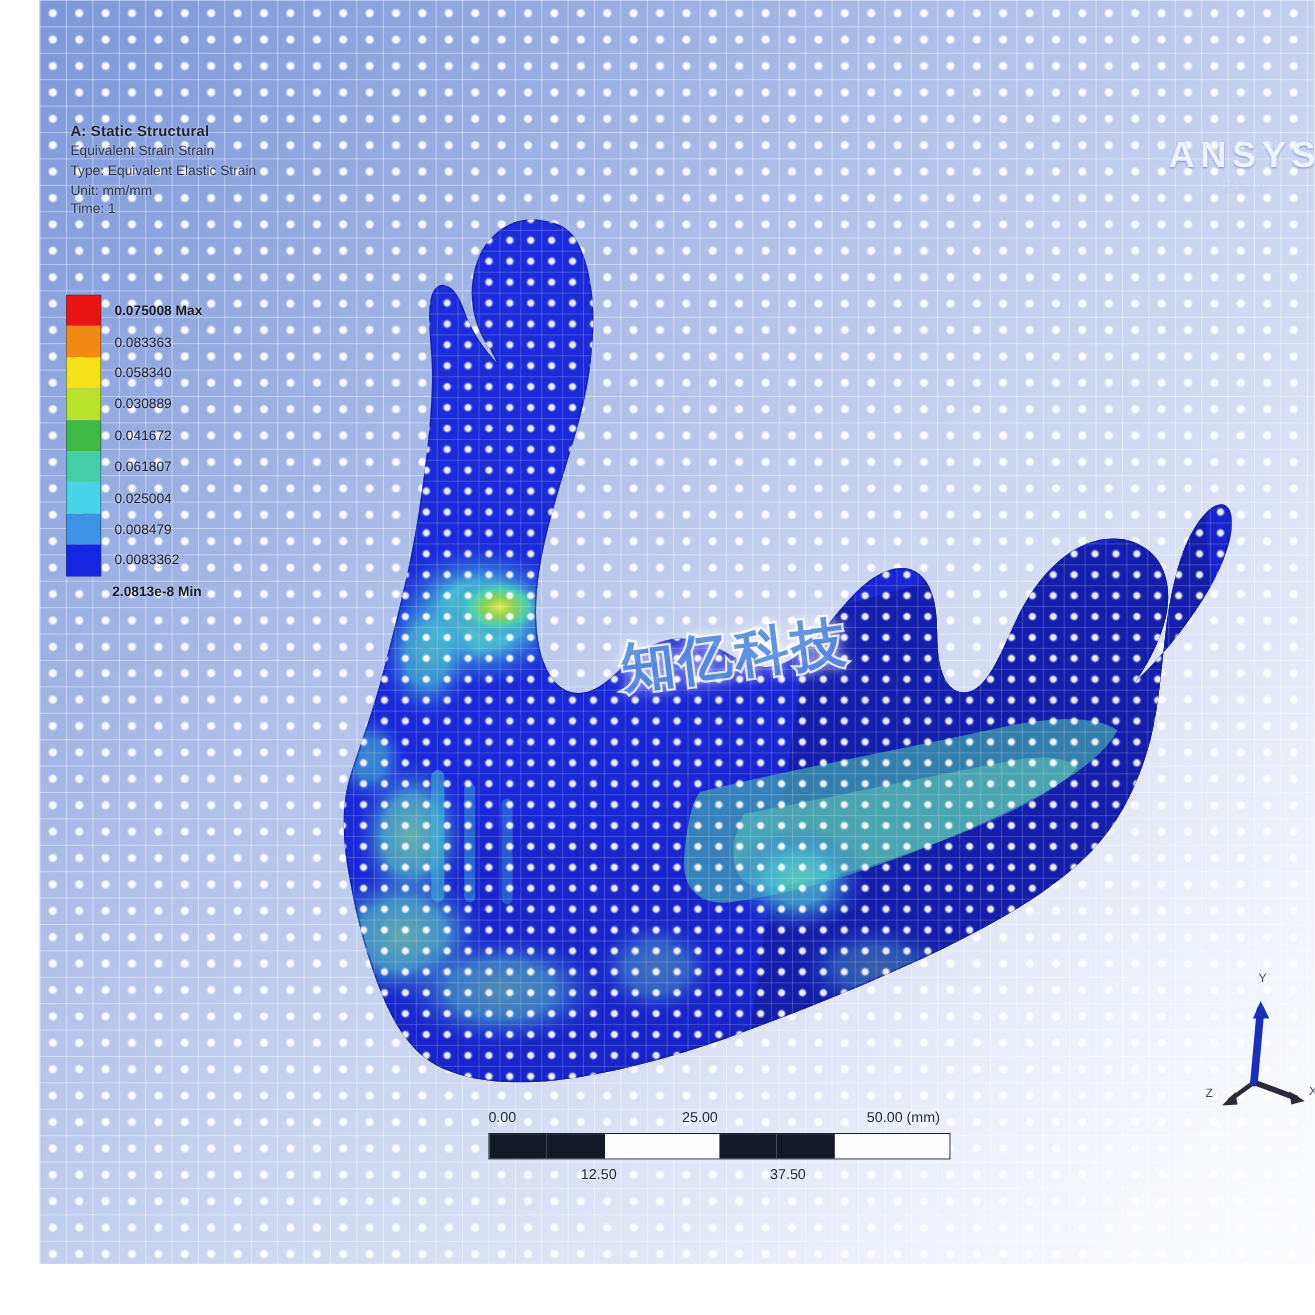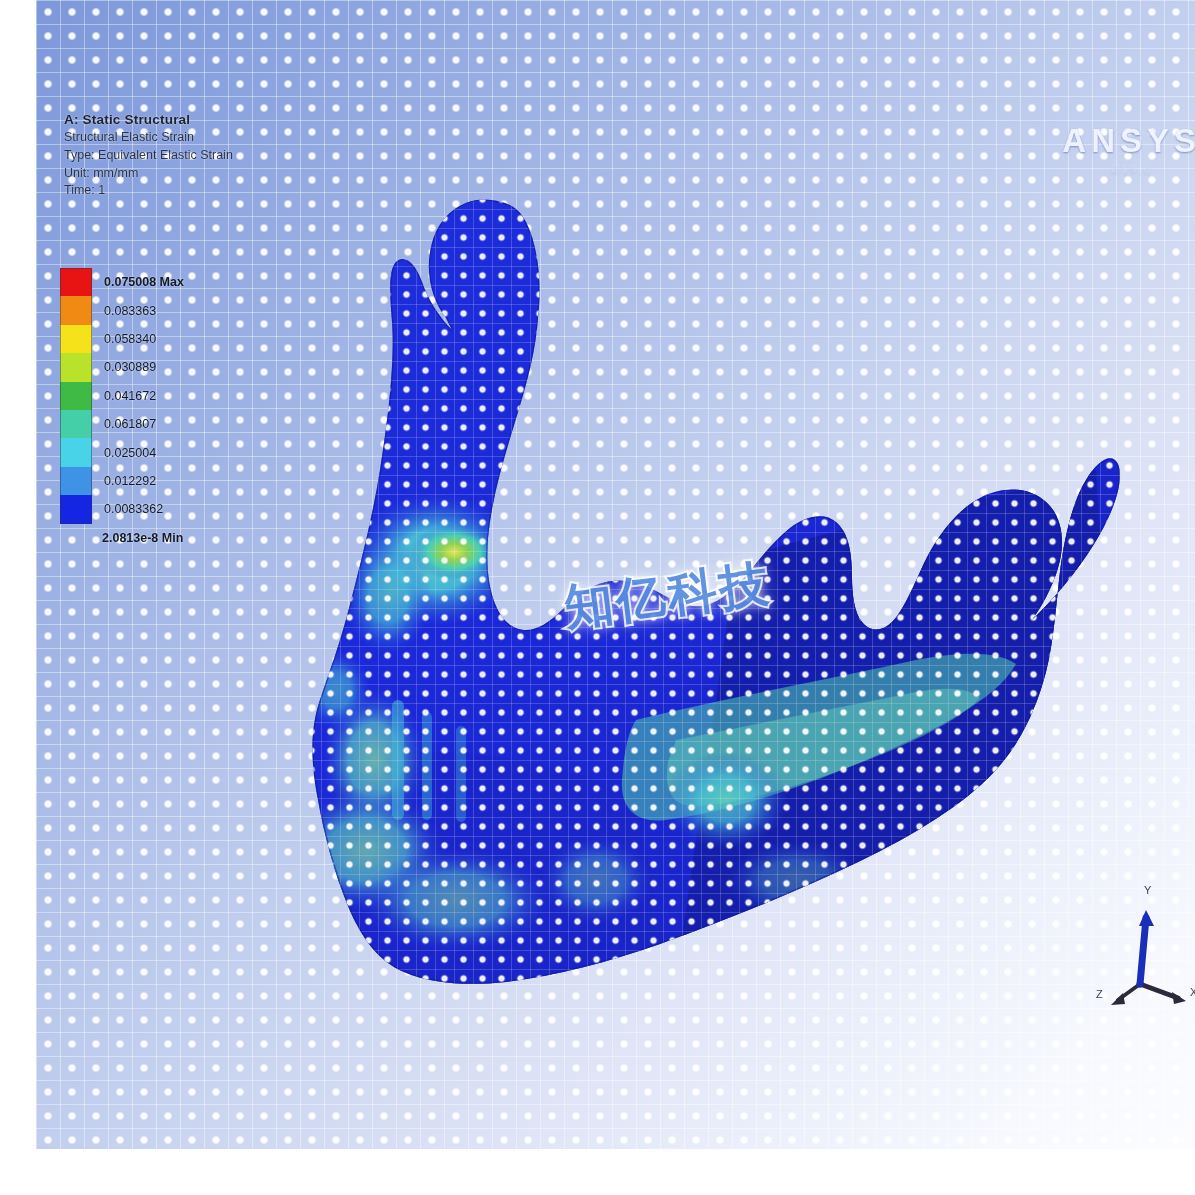--- a/index.html
+++ b/index.html
@@ -286,21 +286,21 @@
                  C 506 282, 502 246, 490 222
                  C 482 206, 470 202, 455 200 Z" fill="none" stroke="#0e1690" stroke-width="2.5" opacity=".55"></path>
       </g>
     </svg>
 
     <div id="model-mesh"></div>
   </div>
 
   <div id="result-header">
     <div class="hdr-title">A: Static Structural</div>
-    <div class="hdr-line">Structural Elastic Strain</div>
+    <div class="hdr-line">Equivalent Strain Strain</div>
     <div class="hdr-line">Type: Equivalent Elastic Strain</div>
     <div class="hdr-line">Unit: mm/mm</div>
     <div class="hdr-line">Time: 1</div>
   </div>
 
   <div id="legend">
     <div id="legend-rows">
 
       <div class="legend-row">
         <div class="legend-swatch first" style="background:#e81414"></div>
@@ -332,21 +332,21 @@
         <div class="legend-label">0.061807</div>
       </div>
 
       <div class="legend-row">
         <div class="legend-swatch" style="background:#48d3e8"></div>
         <div class="legend-label">0.025004</div>
       </div>
 
       <div class="legend-row">
         <div class="legend-swatch" style="background:#3f93e6"></div>
-        <div class="legend-label">0.012292</div>
+        <div class="legend-label">0.008479</div>
       </div>
 
       <div class="legend-row">
         <div class="legend-swatch last" style="background:#1526e2"></div>
         <div class="legend-label">0.0083362</div>
       </div>
 
       <div class="legend-row">
         <div class="legend-swatch blank"></div>
         <div class="legend-label bold">2.0813e-8 Min</div>
@@ -355,20 +355,43 @@
     </div>
   </div>
 
   <div id="ansys-logo">
     <div id="ansys-wordmark">ANSYS</div>
     <div id="ansys-release">R19.0</div>
   </div>
 
   <div id="watermark">知亿科技</div>
 
+  <div id="scalebar">
+    <div id="scalebar-top">
+      <span style="left:0px;">0.00</span>
+      <span style="left:176px;">25.00</span>
+      <span style="left:344px;">50.00 (mm)</span>
+    </div>
+
+    <div id="scalebar-bar">
+      <div class="sb-seg dark"></div>
+      <div class="sb-seg dark"></div>
+      <div class="sb-seg light"></div>
+      <div class="sb-seg light"></div>
+      <div class="sb-seg dark"></div>
+      <div class="sb-seg dark"></div>
+      <div class="sb-seg light"></div>
+      <div class="sb-seg light"></div>
+    </div>
+
+    <div id="scalebar-bottom">
+      <span style="left:84px;">12.50</span>
+      <span style="left:256px;">37.50</span>
+    </div>
+  </div>
 
   <div id="axis-triad">
     <svg width="130" height="128" viewBox="0 0 130 128">
 
       <line x1="46" y1="96" x2="52" y2="30" stroke="#1a2fb8" stroke-width="7" stroke-linecap="round"></line>
       <polygon points="52,22 45,38 60,38" fill="#1a2fb8"></polygon>
 
       <line x1="46" y1="96" x2="84" y2="110" stroke="#2a2a3a" stroke-width="5" stroke-linecap="round"></line>
       <polygon points="92,113 78,104 80,116" fill="#2a2a3a"></polygon>
 

